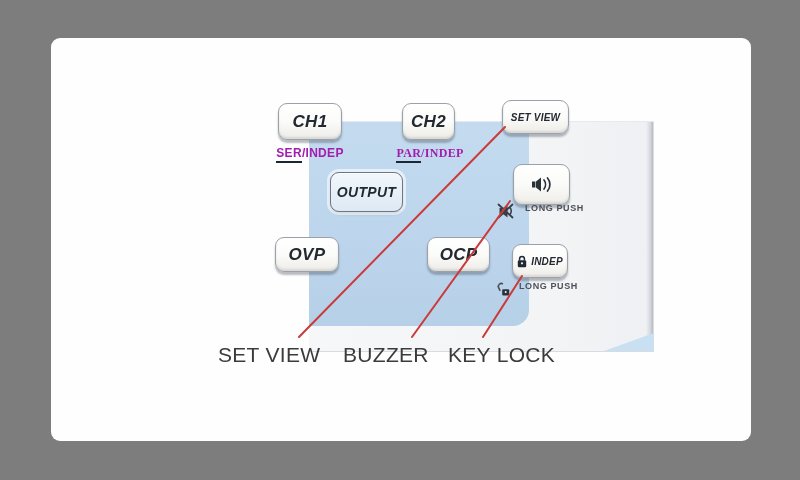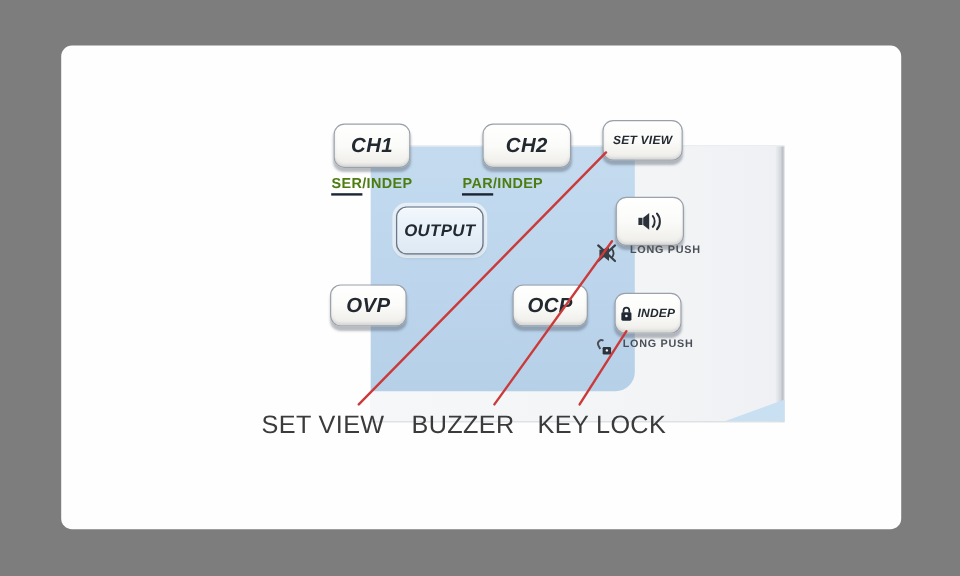--- a/index.html
+++ b/index.html
@@ -66,21 +66,21 @@
     box-shadow:0 0 0 3px rgba(255,255,255,.6),0 2px 3px rgba(90,100,112,.4), inset 0 1px 0 rgba(255,255,255,.9);
     font-size:14px;
   }
   .key-tiny{font-size:10px;letter-spacing:.2px;}
   .sublabel{
     position:absolute;
     width:90px;
     text-align:center;
     font-size:12px;
     font-weight:bold;
-    color:#4d7c0f;
+    color:#a21caf;
     letter-spacing:.3px;
   }
   .sublabel .u{border-bottom:2px solid #1b2634;padding-bottom:1px;}
   .longpush{
     position:absolute;
     display:flex;align-items:flex-start;gap:7px;
     color:#4b5057;
     font-size:9px;
     font-weight:bold;
     letter-spacing:.6px;
@@ -107,22 +107,22 @@
       <div class="panel-blue"></div>
       <div class="panel-edge"></div>
       <div class="panel-triangle"></div>
     </div>
 
     <div class="key key-ch" style="left:227px;top:65px;width:64px;height:37px;">CH1</div>
     <div class="sublabel" style="left:214px;top:108px;">
       <span class="u">SER</span><span>/INDEP</span>
     </div>
 
-    <div class="key key-ch" style="left:351px;top:65px;width:74px;height:37px;">CH2</div>
-    <div class="sublabel" style="left:323px;top:108px;">
+    <div class="key key-ch" style="left:351px;top:65px;width:53px;height:37px;">CH2</div>
+    <div class="sublabel" style="left:334px;top:108px;font-family:Liberation Serif, serif;">
       <span class="u">PAR</span><span>/INDEP</span>
     </div>
 
     <div class="key key-flat" style="left:279px;top:134px;width:73px;height:40px;">OUTPUT</div>
 
     <div class="key key-small" style="left:224px;top:199px;width:64px;height:35px;">OVP</div>
 
     <div class="key key-small" style="left:340px;top:199px;width:63px;height:35px;margin-left:36px;">OCP</div>
 
     <div class="key key-tiny" style="left:451px;top:62px;width:67px;height:34px;">SET VIEW</div>

